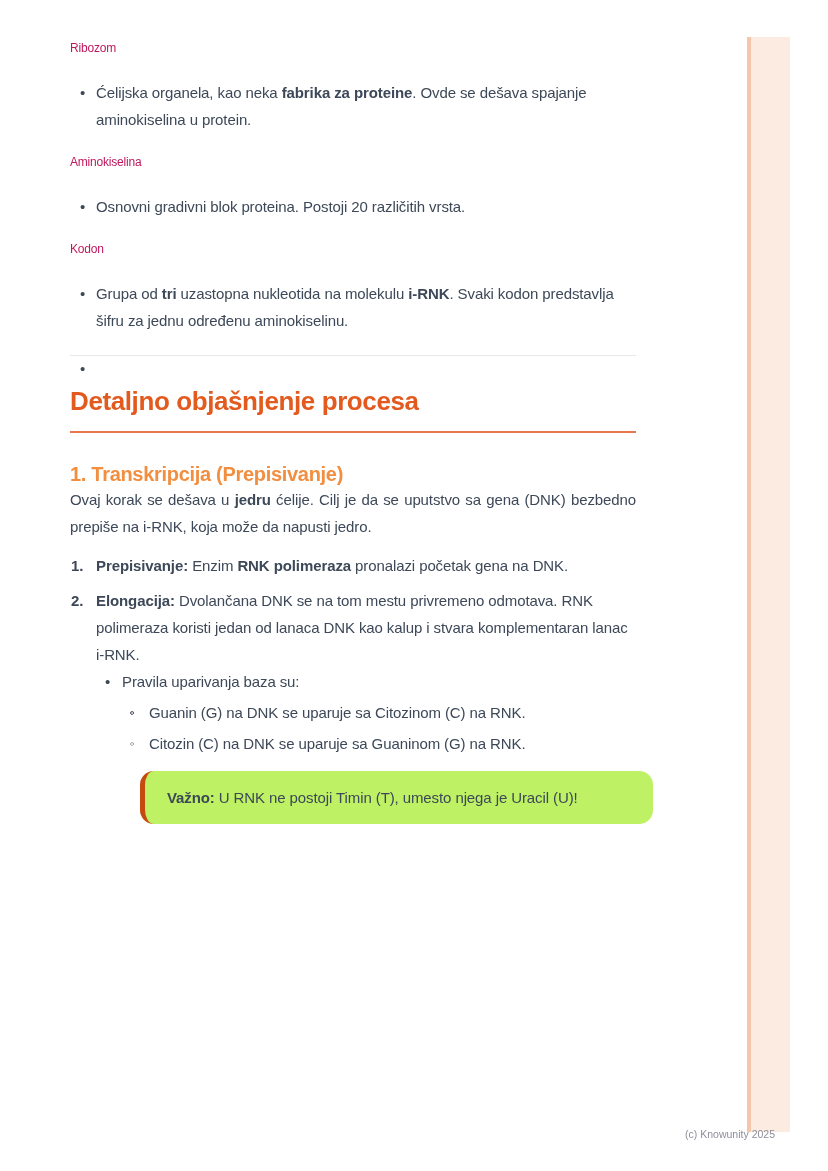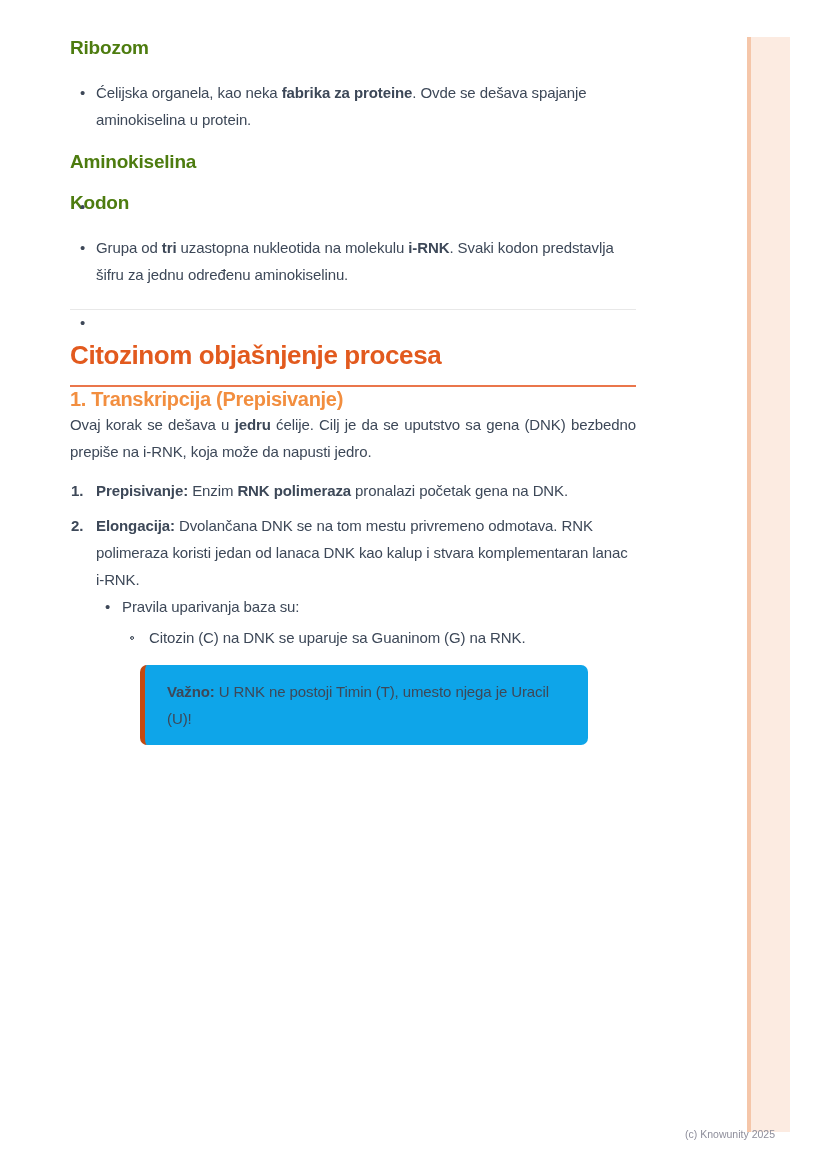--- a/index.html
+++ b/index.html
@@ -24,23 +24,23 @@
     z-index: 0;
   }
   .content {
     position: absolute;
     left: 70px;
     top: 38px;
     width: 566px;
     z-index: 1;
   }
   h3.term {
-    font-size: 19px;
-    font-weight: 700;
-    color: #4d7c0f;
+    font-size: 12px;
+    font-weight: 400;
+    color: #be185d;
     line-height: 20px;
     letter-spacing: -0.2px;
     margin-top: 19px;
   }
   h3.term:first-child { margin-top: 0; }
   p, li {
     font-size: 15px;
     line-height: 27px;
     letter-spacing: -0.1px;
   }
@@ -58,42 +58,43 @@
     font-size: 26px;
     font-weight: 700;
     color: #e25a1e;
     line-height: 34px;
     letter-spacing: -0.4px;
     padding-bottom: 13px;
     border-bottom: 2px solid #ea764b;
   }
   p.intro { margin-top: 20px; }
   h2.sub-title {
+    margin-top: 29px;
     font-size: 20px;
     font-weight: 700;
     color: #f28e3f;
     line-height: 24px;
     letter-spacing: -0.3px;
   }
   p.jp { text-align: justify; }
   ol.steps { margin-top: 12px; }
   ol.steps > li { position: relative; padding-left: 26px; }
   ol.steps > li + li { margin-top: 8px; }
   ol.steps > li > .mk { position: absolute; left: 1px; font-weight: 700; }
   ul.l2 > li { position: relative; padding-left: 26px; }
   ul.l2 > li > .mk { position: absolute; left: 9px; }
   ul.l3 > li { position: relative; padding-left: 27px; margin-top: 4px; }
   ul.l3 > li > .mk { position: absolute; left: 8px; font-size: 13px; }
   .b { font-weight: 700; text-align: center; }
   .callout {
     margin: 14px 0 0 70px;
-    width: 448px;
-    background: #0ea5e9;
+    width: 513px;
+    background: #bef264;
     border-left: 5px solid #c54a10;
-    border-radius: 7px;
+    border-radius: 14px;
     padding: 13px 22px;
   }
   .footer {
     position: absolute;
     top: 1128px;
     right: 53px;
     font-size: 10.5px;
     color: #8e8e9b;
     letter-spacing: 0;
     z-index: 2;
@@ -112,40 +113,41 @@
       <li>
         <span class="mk">•</span>
         <span><span>Ćelijska organela, kao neka </span><span class="b">fabrika za proteine</span><span>. Ovde se dešava spajanje aminokiselina u protein.</span></span>
       </li>
     </ul>
 
     <h3 class="term">Aminokiselina</h3>
     <ul class="l1">
       <li>
         <span class="mk">•</span>
+        <span><span>Osnovni gradivni blok proteina. Postoji 20 različitih vrsta.</span></span>
       </li>
     </ul>
 
     <h3 class="term">Kodon</h3>
     <ul class="l1">
       <li>
         <span class="mk">•</span>
         <span><span>Grupa od </span><span class="b">tri</span><span> uzastopna nukleotida na molekulu </span><span class="b">i-RNK</span><span>. Svaki kodon predstavlja šifru za jednu određenu aminokiselinu.</span></span>
       </li>
     </ul>
 
     <ul class="l1">
       <li>
         <span class="mk">•</span>
       </li>
     </ul>
 
     <hr class="rule">
 
-    <h1 class="section-title">Citozinom objašnjenje procesa</h1>
+    <h1 class="section-title">Detaljno objašnjenje procesa</h1>
 
 
     <h2 class="sub-title">1. Transkripcija (Prepisivanje)</h2>
 
     <p class="jp"><span>Ovaj korak se dešava u </span><span class="b">jedru</span><span> ćelije. Cilj je da se uputstvo sa gena (DNK) bezbedno prepiše na i-RNK, koja može da napusti jedro.</span></p>
 
     <ol class="steps">
       <li>
         <span class="mk">1.</span>
         <span><span class="b">Prepisivanje:</span><span> Enzim </span><span class="b">RNK polimeraza</span><span> pronalazi početak gena na DNK.</span></span>
@@ -159,20 +161,21 @@
             <span><span>Pravila uparivanja baza su:</span></span>
             <ul class="l3">
               <li>
                 <span class="mk">◦</span>
               </li>
               <li>
                 <span class="mk">◦</span>
               </li>
               <li>
                 <span class="mk">◦</span>
+                <span><span>Guanin (G) na DNK se uparuje sa Citozinom (C) na RNK.</span></span>
               </li>
               <li>
                 <span class="mk">◦</span>
                 <span><span>Citozin (C) na DNK se uparuje sa Guaninom (G) na RNK.</span></span>
               </li>
             </ul>
           </li>
         </ul>
       </li>
     </ol>

